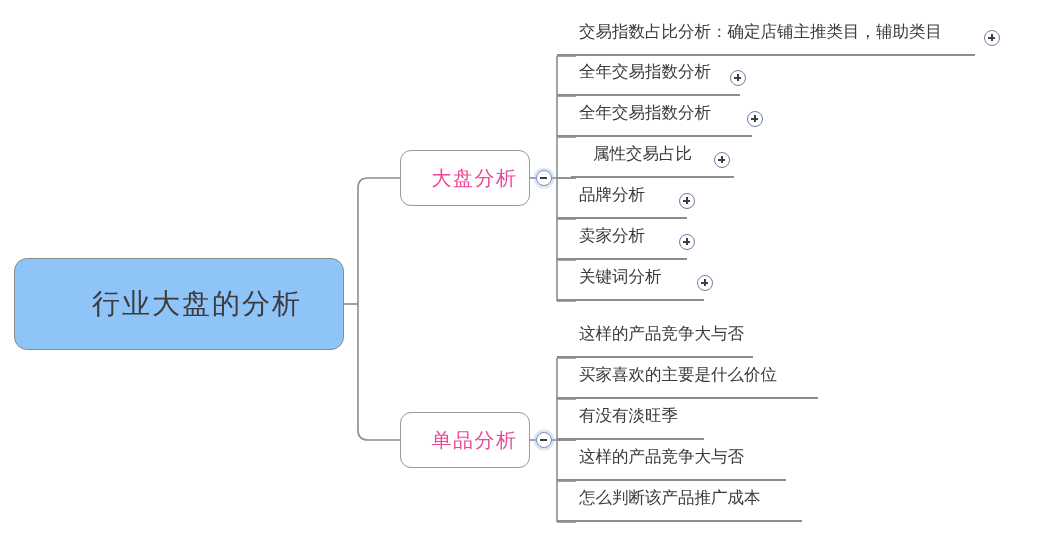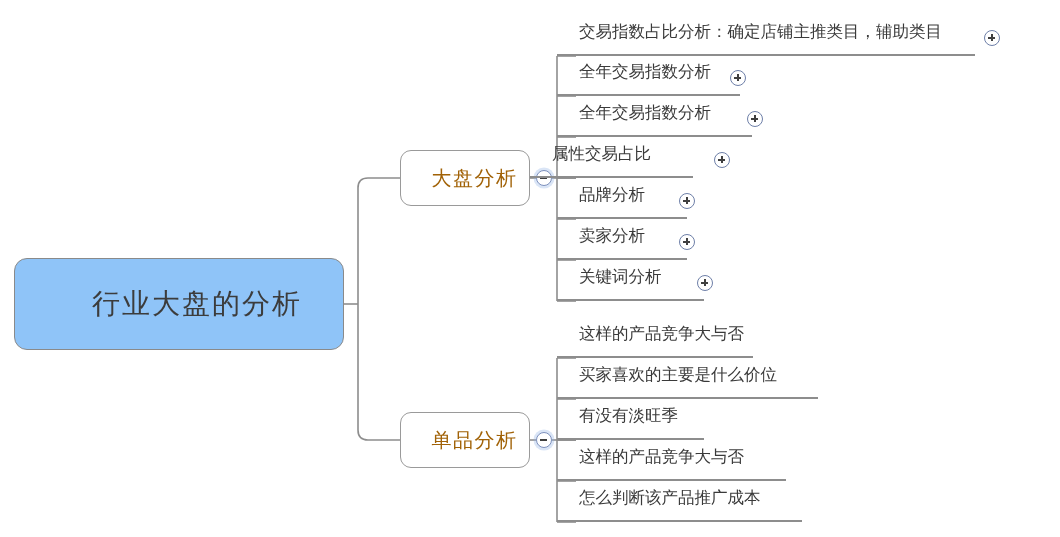--- a/index.html
+++ b/index.html
@@ -61,21 +61,21 @@
     border: 1.3px solid #9a9a9a;
     border-radius: 11px;
     box-sizing: border-box;
     display: flex;
     align-items: center;
     justify-content: center;
   }
   .branch-label {
     font-size: 20px;
     letter-spacing: 1.5px;
-    color: #a16207;
+    color: #ec4899;
     white-space: nowrap;
     margin-left: 19px;
   }
 
   
   .leaf {
     position: absolute;
     box-sizing: border-box;
     display: flex;
     align-items: flex-end;
@@ -188,21 +188,21 @@
     <span class="leaf-underline" style="width:183px;"></span>
   </div>
   <div class="toggle plus" style="left:730px; top:70px;"></div>
 
   <div class="leaf" style="left:557px; top:101px; width:195px; height:36px;">
     <span class="leaf-text">全年交易指数分析</span>
     <span class="leaf-underline" style="width:195px;"></span>
   </div>
   <div class="toggle plus" style="left:747px; top:111px;"></div>
 
-  <div class="leaf" style="left:530px; top:142px; width:163px; height:36px;">
+  <div class="leaf" style="left:571px; top:142px; width:163px; height:36px;">
     <span class="leaf-text">属性交易占比</span>
     <span class="leaf-underline" style="width:163px;"></span>
   </div>
   <div class="toggle plus" style="left:714px; top:152px;"></div>
 
   <div class="leaf" style="left:557px; top:183px; width:130px; height:36px;align-items:center;">
     <span class="leaf-text">品牌分析</span>
     <span class="leaf-underline" style="width:130px;"></span>
   </div>
   <div class="toggle plus" style="left:679px; top:193px;"></div>

